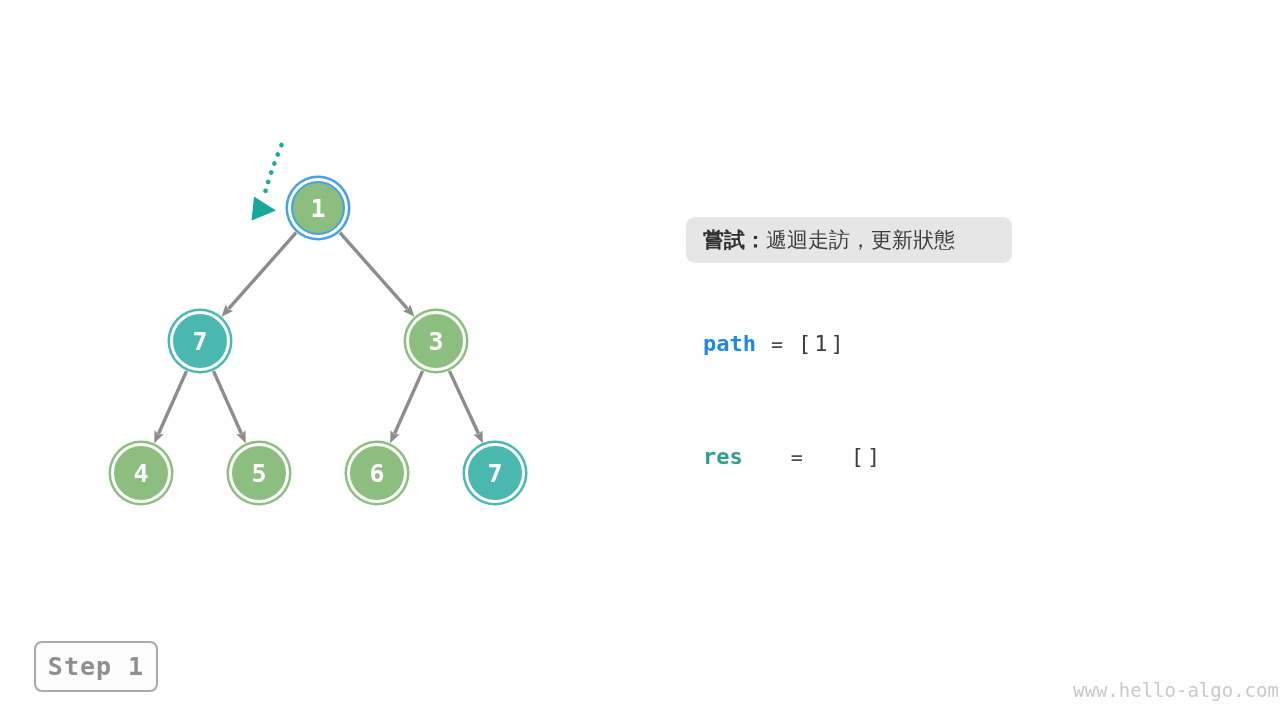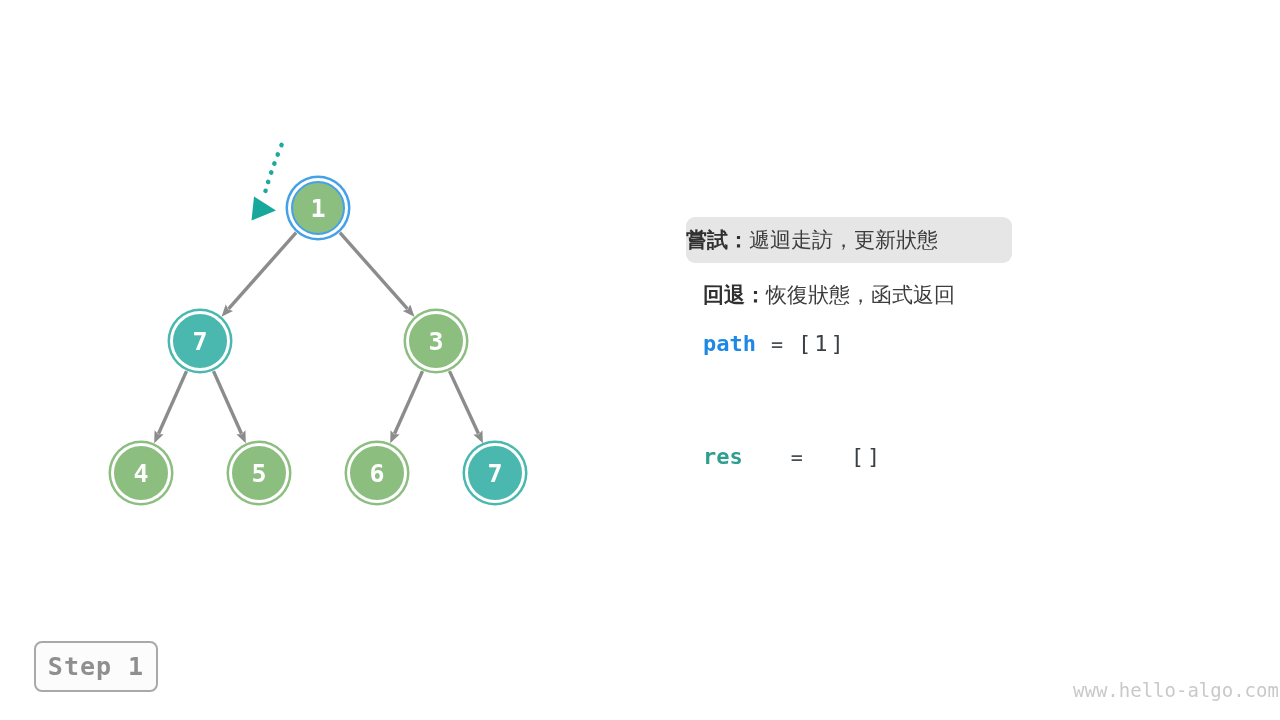--- a/index.html
+++ b/index.html
@@ -47,20 +47,21 @@
   .hl-box {
     position: absolute;
     left: 686px;
     top: 217px;
     width: 326px;
     height: 46px;
     background: #E6E6E6;
     border-radius: 9px;
     display: flex;
     align-items: center;
+    padding-left: 17px;
     box-sizing: border-box;
   }
   .cjk-line {
     font-size: 21px;
     color: #3C3C3C;
     white-space: nowrap;
   }
   .cjk-line .lbl { font-weight: bold; color: #303030; }
   .line-back {
     position: absolute;
@@ -161,23 +162,20 @@
   <div class="node teal" style="left:495px; top:473px;">
     <span>7</span>
   </div>
 
   <div class="hl-box">
     <div class="cjk-line">
       <span class="lbl">嘗試：</span><span>遞迴走訪，更新狀態</span>
     </div>
   </div>
 
-  <div class="cjk-line line-back">
-    <span class="lbl">回退：</span><span>恢復狀態，函式返回</span>
-  </div>
 
   <div class="code-line path-line">
     <span class="var">path</span>
     <span class="eq">=</span>
     <span class="val">[1]</span>
   </div>
 
   <div class="code-line res-line">
     <span class="var">res</span>
     <span class="eq">=</span>

